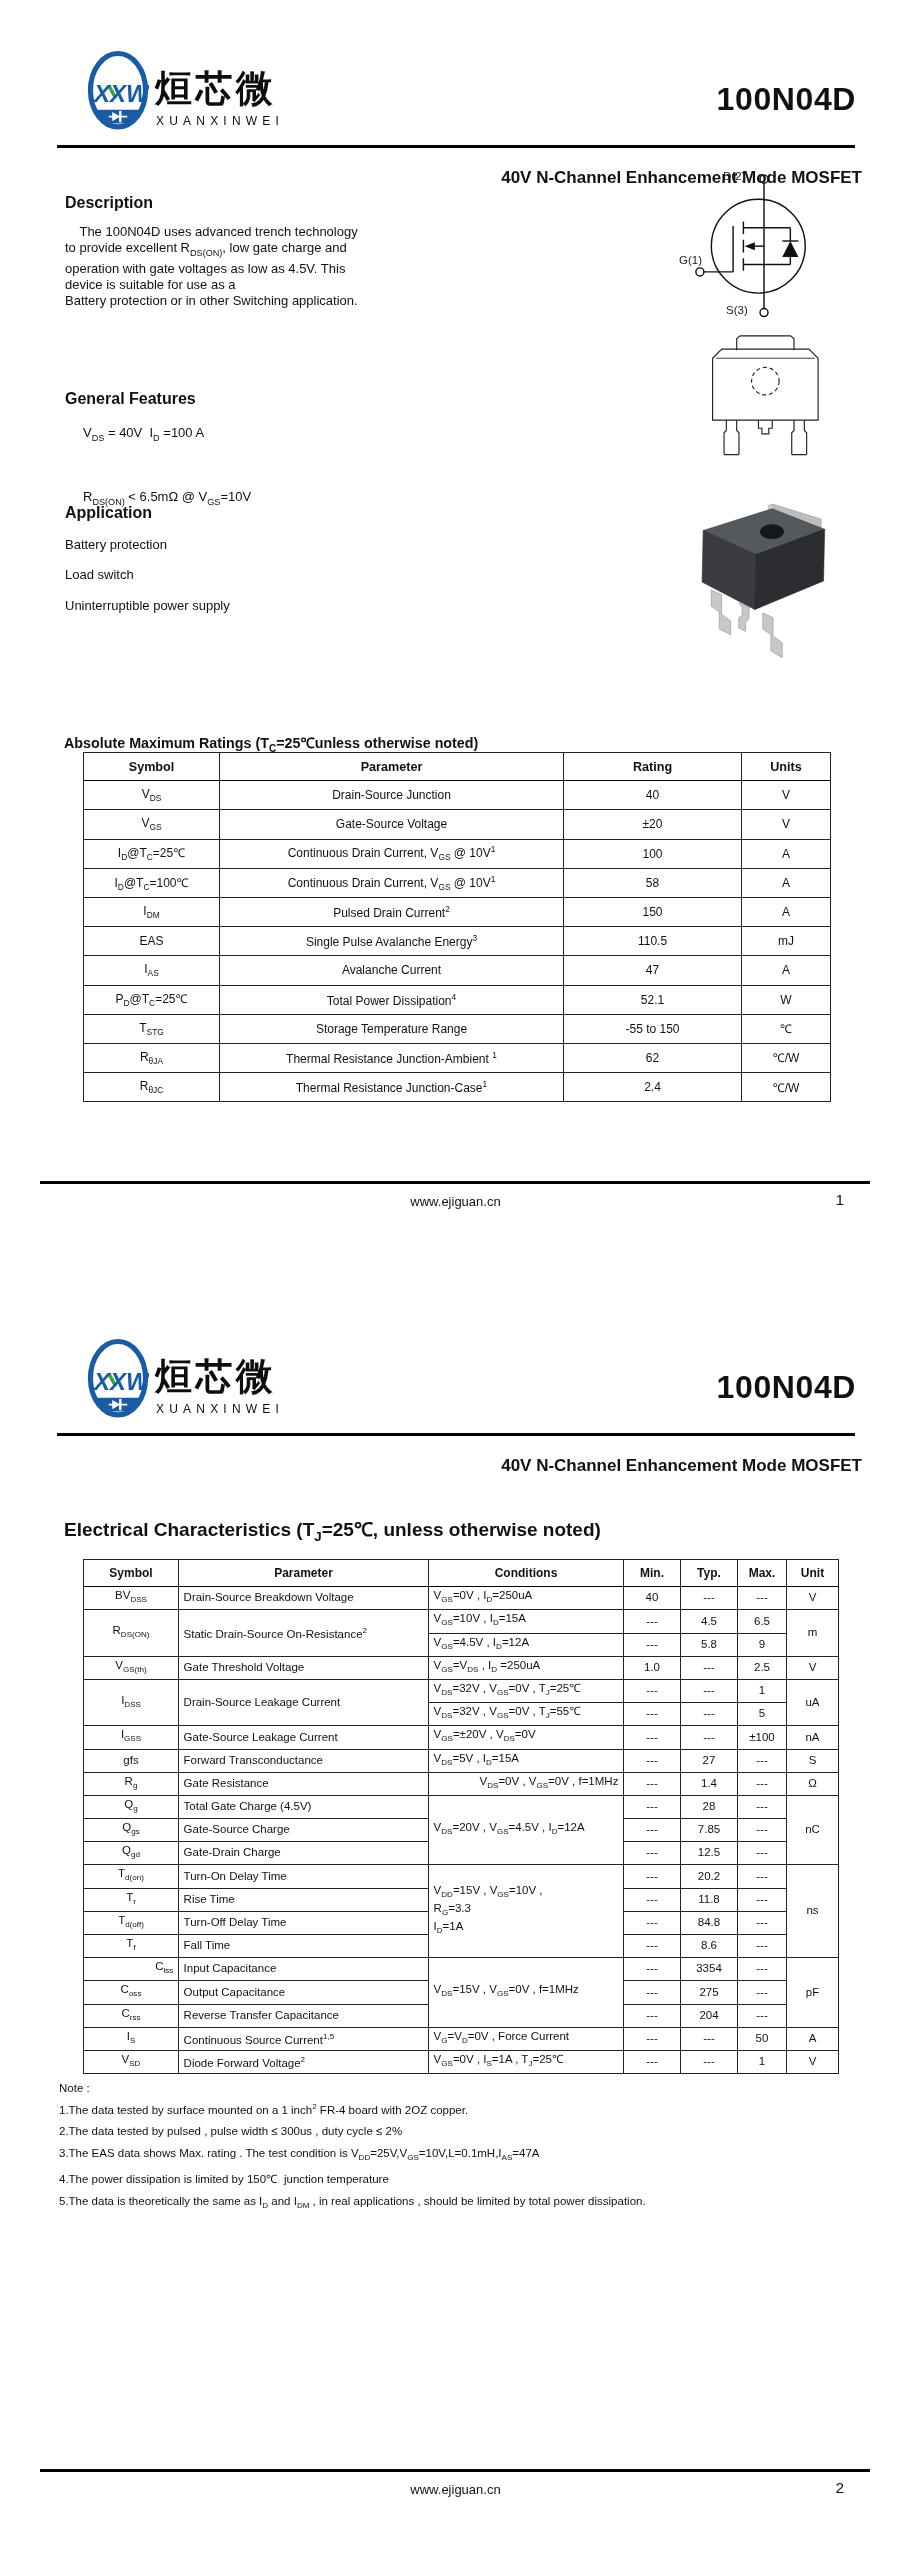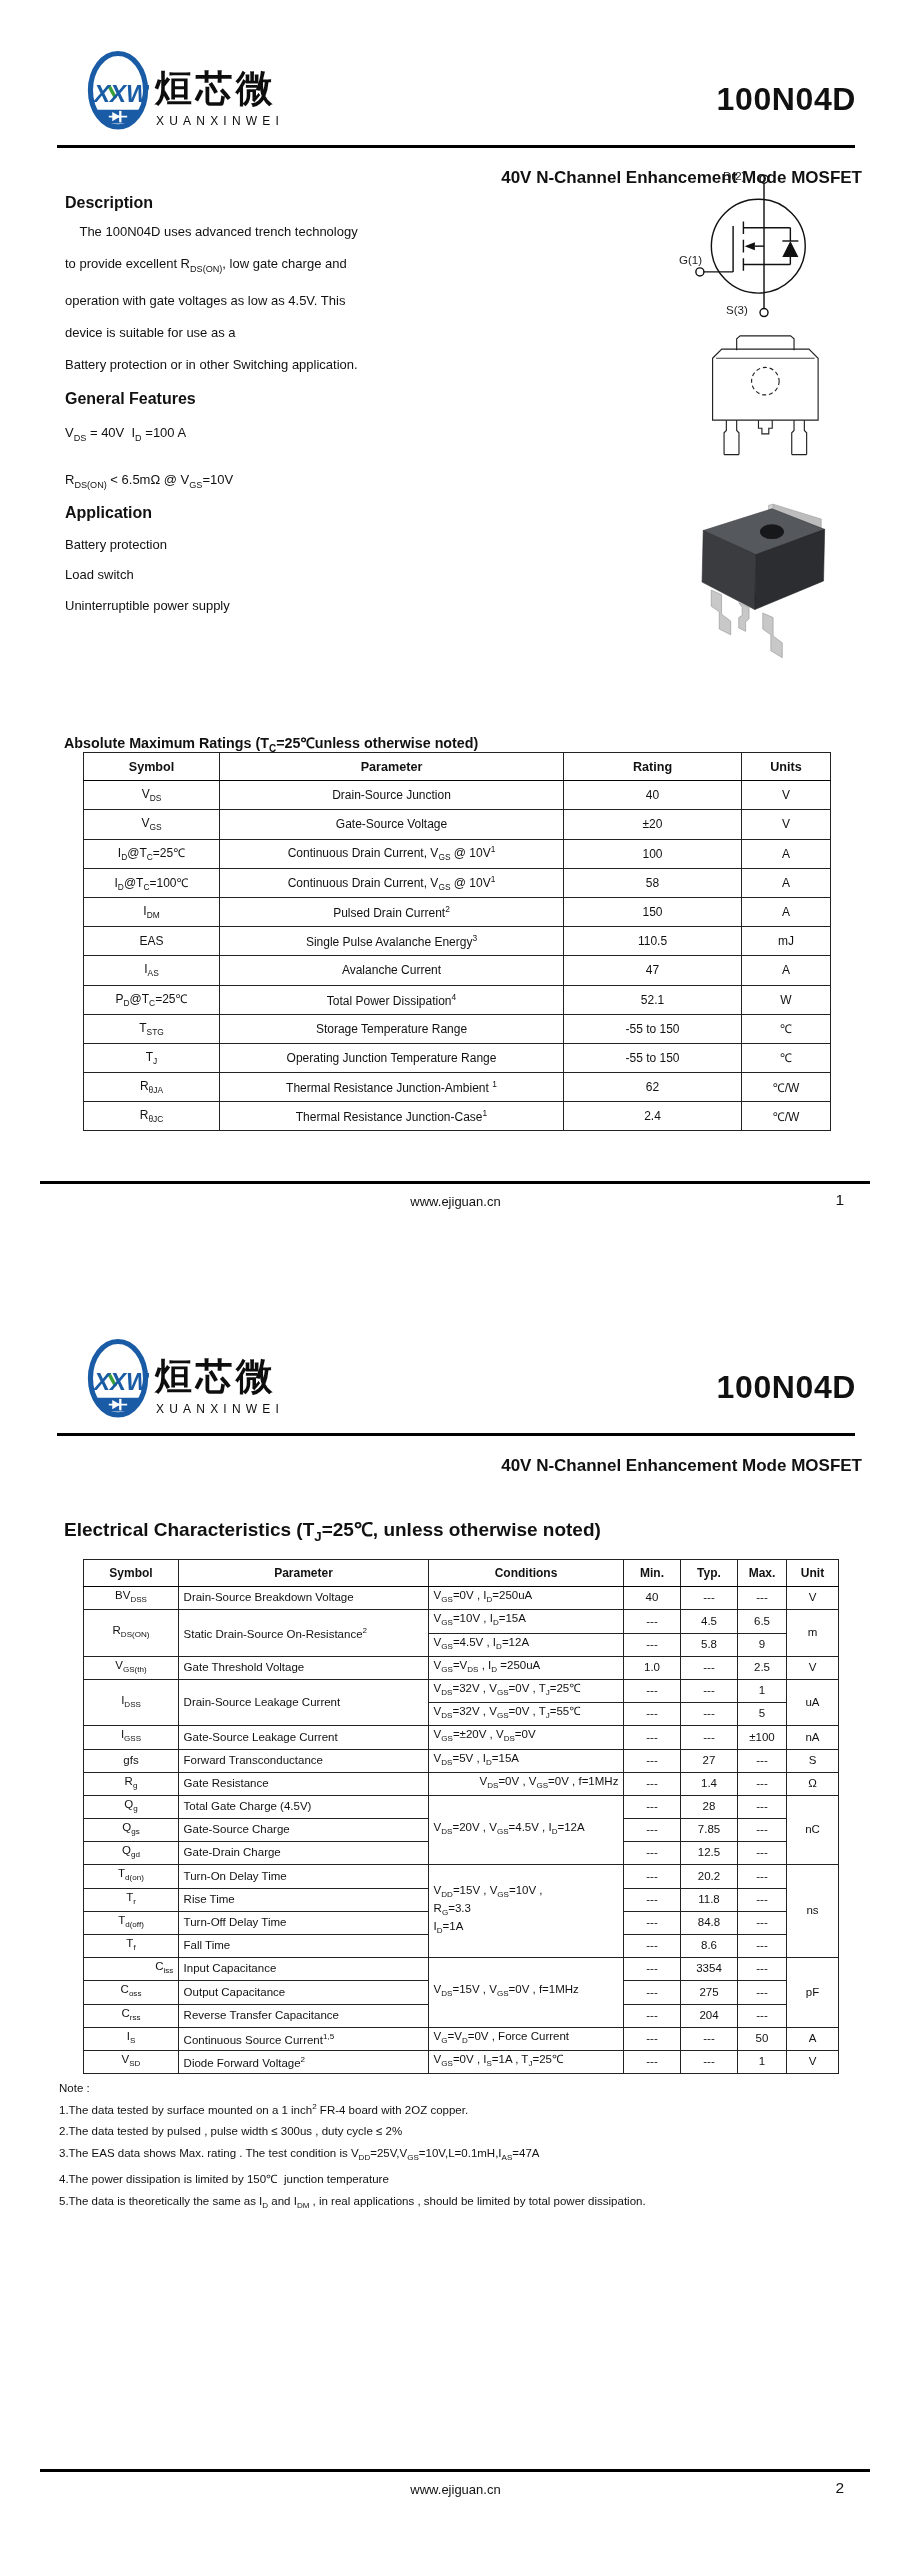--- a/index.html
+++ b/index.html
@@ -17,22 +17,22 @@
   .hrule{position:absolute;left:57px;right:56px;top:145px;height:3.4px;background:#000;}
   .subtitle{position:absolute;right:49px;top:168px;font-size:17px;font-weight:700;}
 
   .h1{position:absolute;left:65px;font-size:16px;font-weight:700;white-space:nowrap;}
   .desc-h{top:194px;} .feat-h{top:390px;} .app-h{top:504px;}
   .absmax-h{position:absolute;left:64px;top:733px;font-size:14.3px;font-weight:700;white-space:nowrap;}
   .elec-h{position:absolute;left:64px;top:228px;font-size:19px;font-weight:700;white-space:nowrap;}
 
   .lines{position:absolute;left:65px;display:flex;flex-direction:column;font-size:13px;}
   .tline{white-space:pre-wrap;line-height:13.8px;}
-  .desc-lines{top:225px;gap:18px;}
-  .feat-lines{top:426px;gap:28px;}
+  .desc-lines{top:225px;gap:2px;}
+  .feat-lines{top:426px;gap:45px;margin-left:18px;}
   .app-lines{top:538px;gap:16.6px;}
 
   
   .symbol-fig{position:absolute;left:678px;top:170px;width:156px;height:150px;}
   .symbol-fig svg{position:absolute;left:0;top:0;}
   .term-label{position:absolute;font-size:11.5px;font-weight:500;color:#222;white-space:nowrap;}
   .d-label{left:45px;top:0px;}
   .g-label{left:1.1px;top:84px;}
   .s-label{left:48px;top:134px;}
   .pkg-fig{position:absolute;left:701px;top:333px;width:131px;height:156px;}
@@ -221,26 +221,20 @@
             <td style="text-align: center;">52.1</td>
             <td style="text-align: center;">W</td>
           </tr>
           <tr>
             <td style="text-align: center;">T<sub>STG</sub></td>
             <td style="text-align: center;">Storage Temperature Range</td>
             <td style="text-align: center;">-55 to 150</td>
             <td style="text-align: center;">℃</td>
           </tr>
           <tr>
-            <td style="text-align: center;">T<sub>J</sub></td>
-            <td style="text-align: center;">Operating Junction Temperature Range</td>
-            <td style="text-align: center;">-55 to 150</td>
-            <td style="text-align: center;">℃</td>
-          </tr>
-          <tr>
             <td style="text-align: center;">R<sub>θJA</sub></td>
             <td style="text-align: center;">Thermal Resistance Junction-Ambient <sup>1</sup></td>
             <td style="text-align: center;">62</td>
             <td style="text-align: center;">℃/W</td>
           </tr>
           <tr>
             <td style="text-align: center;">R<sub>θJC</sub></td>
             <td style="text-align: center;">Thermal Resistance Junction-Case<sup>1</sup></td>
             <td style="text-align: center;">2.4</td>
             <td style="text-align: center;">℃/W</td>

